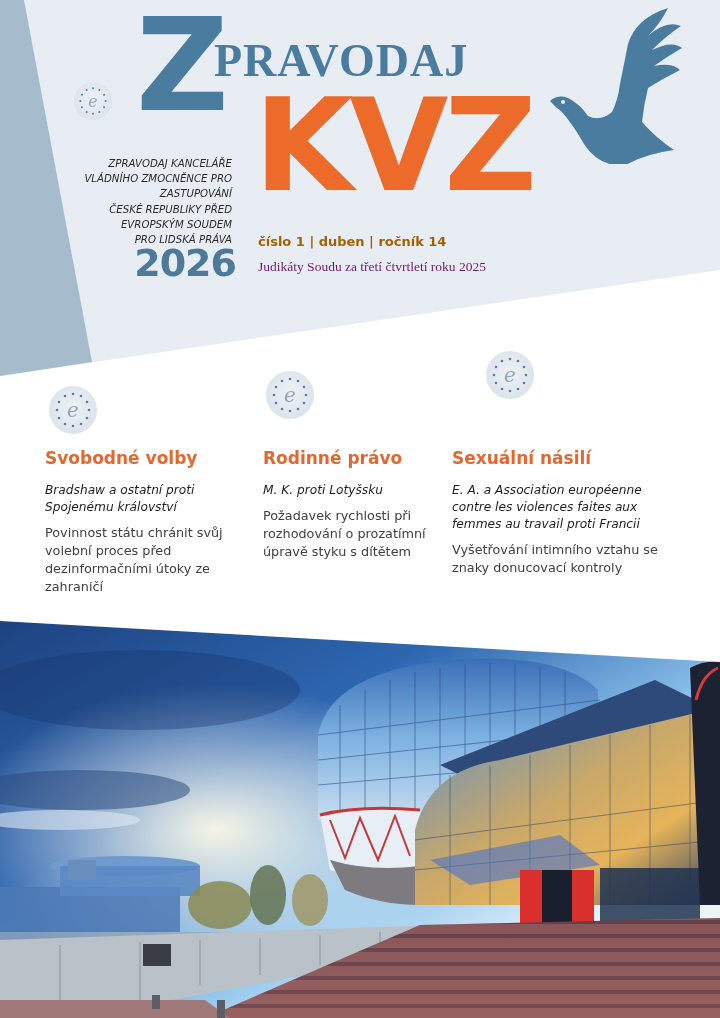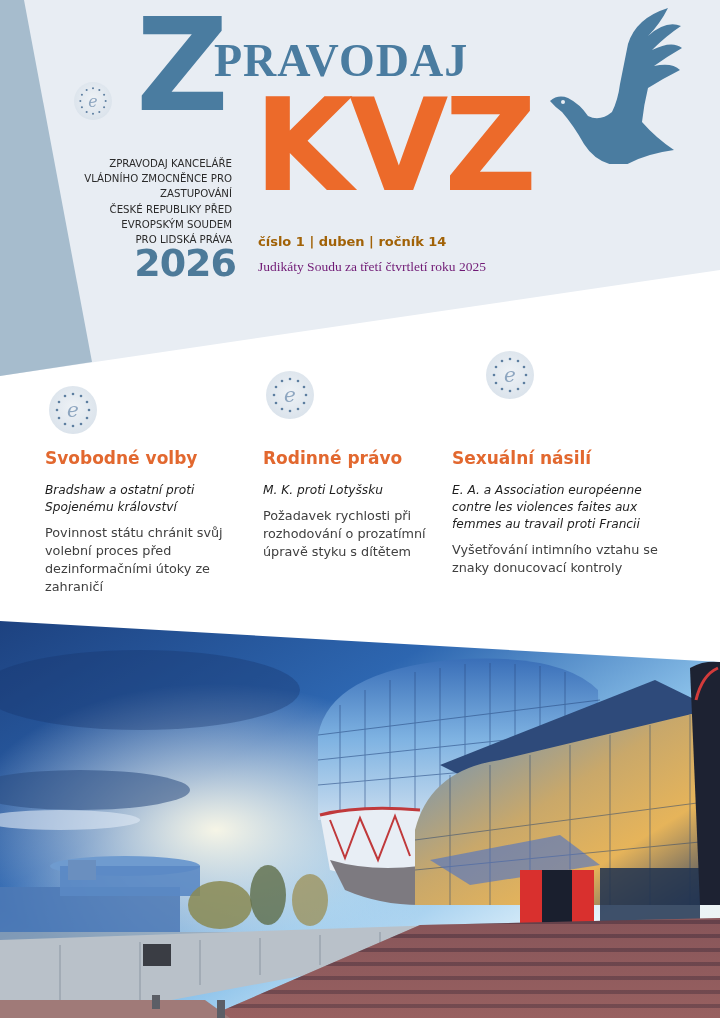--- a/index.html
+++ b/index.html
@@ -2,21 +2,21 @@
 <html><head>
 <meta charset="utf-8">
 <style>
   html, body { margin:0; padding:0; }
   body { width:720px; height:1018px; position:relative; overflow:hidden; background:#ffffff; font-family:"DejaVu Sans", sans-serif; }
   .abs { position:absolute; }
   #bg-svg { position:absolute; left:0; top:0; width:720px; height:1018px; }
   .logo-z { left:136px; top:2px; font-family:"DejaVu Sans", sans-serif; font-weight:bold; font-size:128px; line-height:1; color:#4a7ca0; letter-spacing:-2px; }
   .logo-pravodaj { left:214px; top:38px; font-family:Liberation Serif, serif; font-weight:bold; font-size:46px; line-height:1; color:#4a7ca0; letter-spacing:1px; }
   .logo-kvz { left:254px; top:82px; font-family:"DejaVu Sans", sans-serif; font-weight:bold; font-size:128px; line-height:1; color:#ec6a2a; letter-spacing:-4px; transform:scaleY(1.0); }
-  .org-text { left:60px; top:156px; width:172px; text-align:right; font-family:"DejaVu Sans", sans-serif; font-size:10.2px; line-height:15.2px; color:#2b2b2b; }
+  .org-text { left:60px; top:156px; width:172px; text-align:right; font-family:"DejaVu Sans", sans-serif; font-size:10.2px; line-height:15.2px; color:#2b2b2b;font-style:italic; }
   .year { left:128px; top:244px; width:108px; text-align:right; font-family:"DejaVu Sans", sans-serif; font-weight:bold; font-size:38px; line-height:1; color:#4d7a99; letter-spacing:-1px; }
   .issue { left:258px; top:234px; font-family:"DejaVu Sans", sans-serif; font-weight:bold; font-size:13px; line-height:1.2; color:#a16207; }
   .subtitle { left:258px; top:259px; font-family:Liberation Serif, serif; font-size:13.5px; line-height:1.2; color:#701a75; }
   .topic { width:210px; }
   .topic h2 { margin:0 0 14px 0; font-family:"DejaVu Sans", sans-serif; font-weight:bold; font-size:17px; line-height:1.2; color:#e2682f; }
   .topic .case { margin:0 0 8px 0; font-family:"DejaVu Sans", sans-serif; font-style:italic; font-size:12.2px; line-height:17px; color:#1e1e1e; }
   .topic .desc { margin:0; font-family:"DejaVu Sans", sans-serif; font-size:12.8px; line-height:18px; color:#404040; }
   .emblem { width:48px; height:48px; border-radius:50%; background:radial-gradient(circle at 50% 45%, #eef2f6 0%, #dce4ec 70%, #d2dbe5 100%); }
   .emblem svg { width:100%; height:100%; display:block; }
   .emblem-sm { width:38px; height:38px; }

